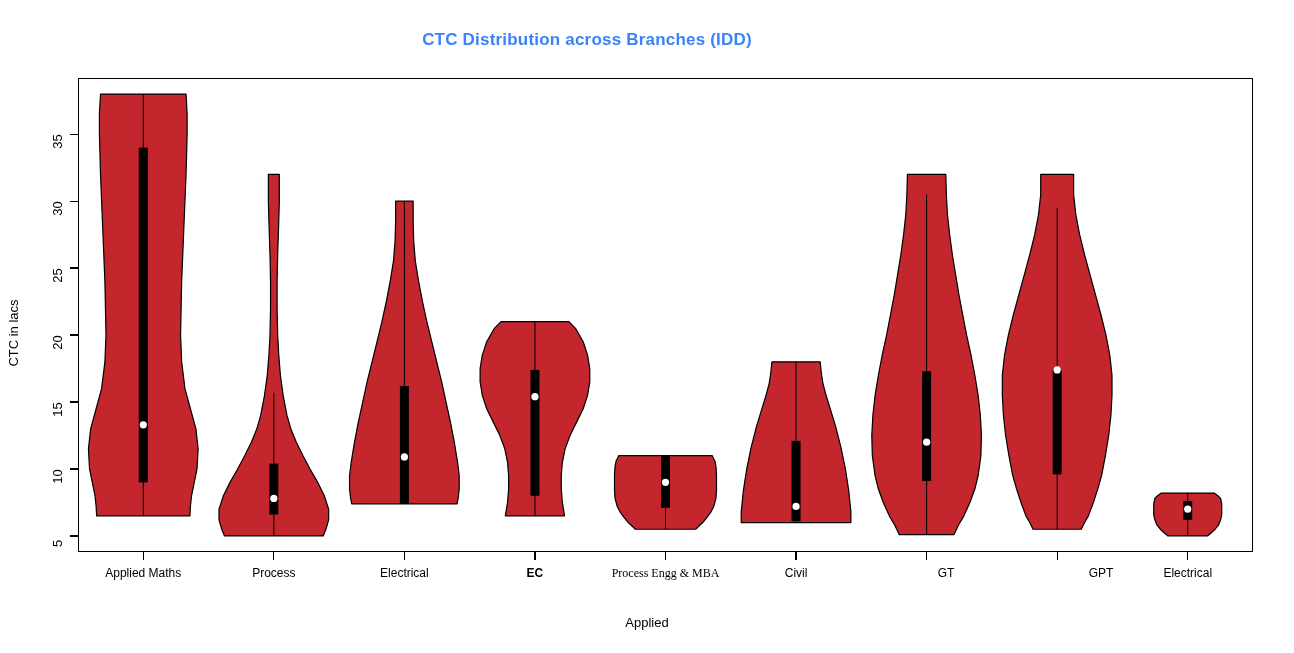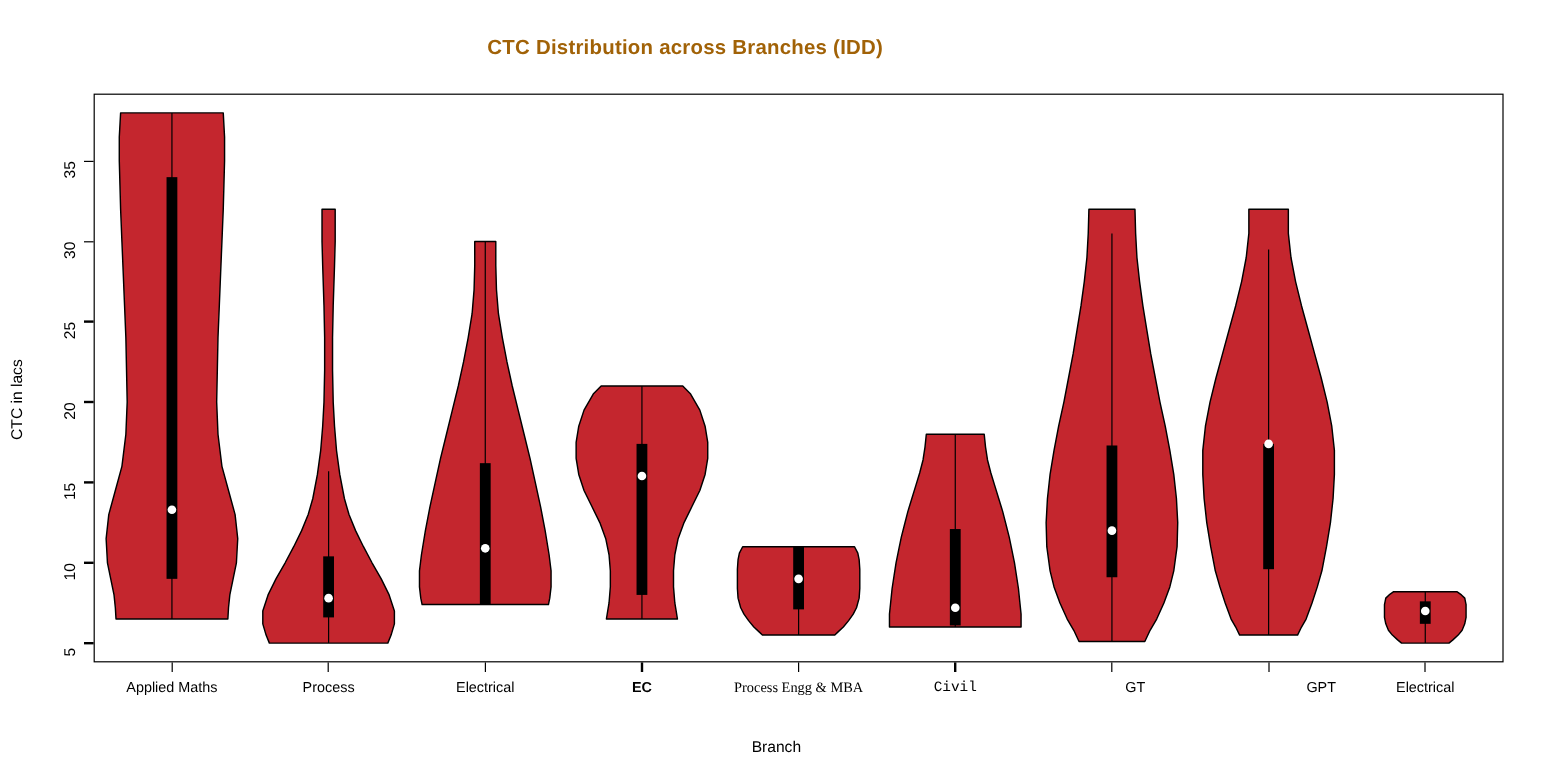--- a/index.html
+++ b/index.html
@@ -1,21 +1,21 @@
 <!DOCTYPE html>
 <html><head>
 <meta charset="utf-8">
 <style>
   html,body{margin:0;padding:0;background:#ffffff;}
   body{width:1294px;height:653px;overflow:hidden;font-family:"Liberation Sans",sans-serif;color:#000;}
   #root{position:relative;width:1294px;height:653px;background:#fff;}
 
   #chart-title{
-    position:absolute;left:0;top:30px;width:1142px;text-align:center;
-    font-size:17px;font-weight:bold;color:#a16207;letter-spacing:.2px;
+    position:absolute;left:16px;top:30px;width:1142px;text-align:center;
+    font-size:17px;font-weight:bold;color:#3b82f6;letter-spacing:.2px;
   }
 
   
   #plot-area{position:absolute;left:78px;top:78px;width:1175px;height:474px;}
   #plot-frame{position:absolute;left:0;top:0;width:100%;height:100%;
     border:1.3px solid #000;box-sizing:border-box;background:transparent;}
 
   #plot-svg{position:absolute;left:0;top:0;width:1175px;height:474px;display:block;}
 
   
@@ -130,23 +130,23 @@
       <div class="x-tick-label" style="left: 65.2778px;">Applied Maths</div>
       <div class="x-tick-mark" style="left: 195.183px;"></div>
       <div class="x-tick-label" style="left: 195.833px;">Process</div>
       <div class="x-tick-mark" style="left: 325.739px;"></div>
       <div class="x-tick-label" style="left: 326.389px;">Electrical</div>
       <div class="x-tick-mark" style="left: 456.294px;"></div>
       <div class="x-tick-label" style="left: 456.944px; font-weight: bold;">EC</div>
       <div class="x-tick-mark" style="left: 586.85px;"></div>
       <div class="x-tick-label" style="left: 587.5px; font-family: Liberation Serif, serif;">Process Engg &amp; MBA</div>
       <div class="x-tick-mark" style="left: 717.406px;"></div>
-      <div class="x-tick-label" style="left: 718.056px; font-family: Liberation Mono, monospace;">Civil</div>
+      <div class="x-tick-label" style="left: 718.056px;">Civil</div>
       <div class="x-tick-mark" style="left: 847.961px;"></div>
       <div class="x-tick-label" style="left: 868px;">GT</div>
       <div class="x-tick-mark" style="left: 978.517px;"></div>
       <div class="x-tick-label" style="left: 1023px;">GPT</div>
       <div class="x-tick-mark" style="left: 1109.07px;"></div>
       <div class="x-tick-label" style="left: 1109.72px;">Electrical</div>
     </div>
-  <div id="x-axis-title">Branch</div>
+  <div id="x-axis-title">Applied</div>
 
 </div>
 
 </body></html>

